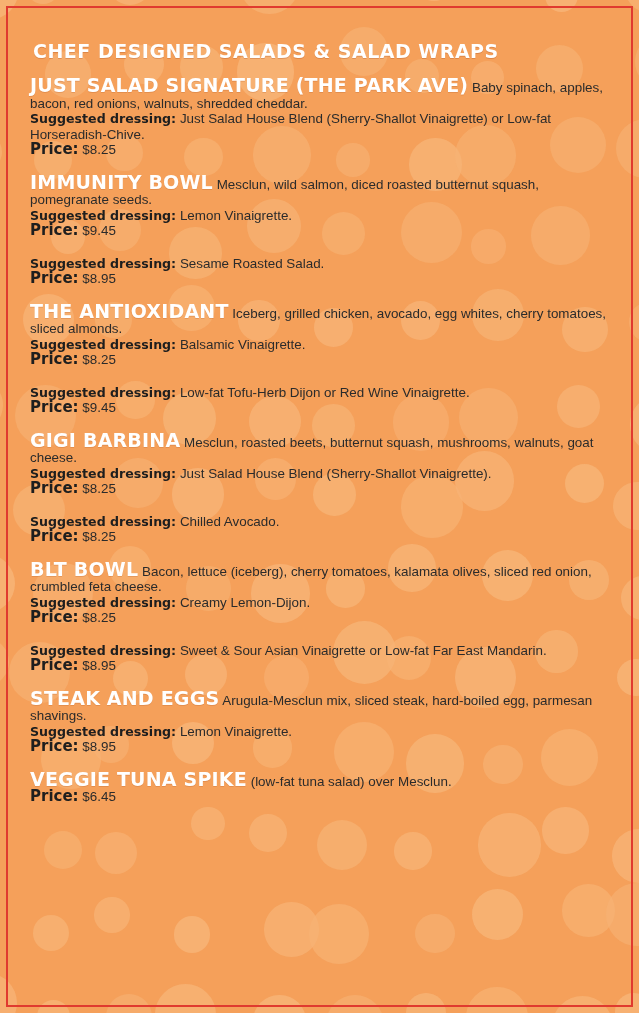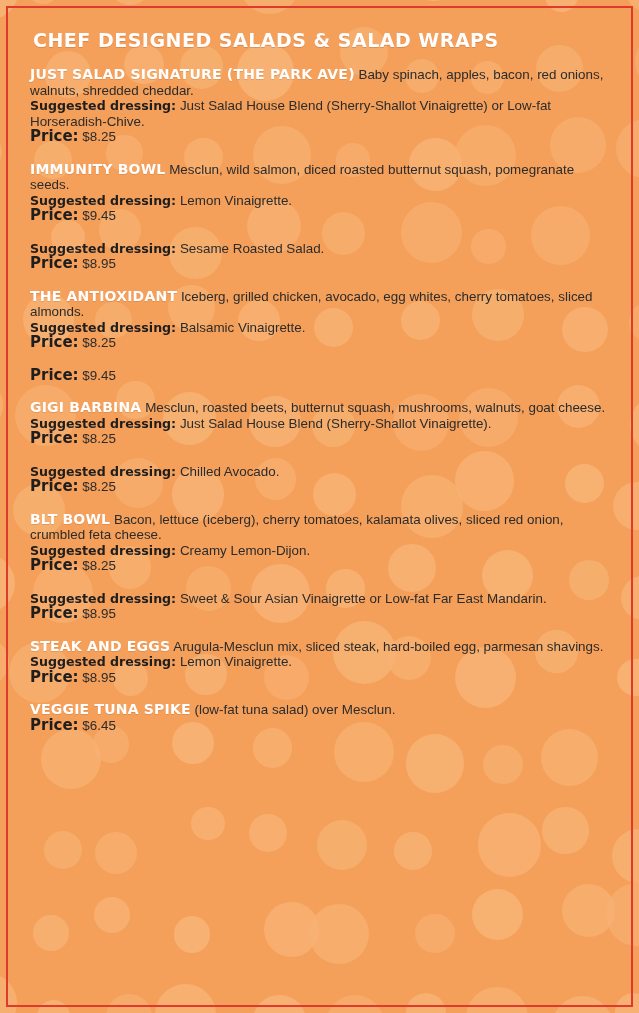--- a/index.html
+++ b/index.html
@@ -33,21 +33,21 @@
     right: 6px;
     bottom: 6px;
     border: 2px solid #e03a2f;
     box-sizing: border-box;
     z-index: 1;
     pointer-events: none;
   }
   .content {
     position: relative;
     z-index: 2;
-    padding: 29px 26px 10px 30px;
+    padding: 40px 26px 10px 30px;
     box-sizing: border-box;
   }
   .section-title {
     color: #ffffff;
     font-family: "DejaVu Sans", sans-serif;
     font-weight: bold;
     font-size: 19px;
     letter-spacing: 0.5px;
     margin: 0 0 16px 3px;
     text-shadow: 0 1px 0 rgba(150,60,20,0.25);
@@ -58,21 +58,21 @@
   .item-line {
     color: #2b2b2b;
     font-size: 13.4px;
     line-height: 15.5px;
     margin: 0;
   }
   .item-name {
     color: #ffffff;
     font-family: "DejaVu Sans", sans-serif;
     font-weight: bold;
-    font-size: 14px;
+    font-size: 19px;
     letter-spacing: 0.2px;
     text-shadow: 0 1px 0 rgba(150,60,20,0.18);
   }
   .item-desc {
     color: #2b2b2b;
     font-size: 13.4px;
   }
   .label {
     color: #1e1e1e;
     font-family: "DejaVu Sans", sans-serif;
@@ -277,20 +277,24 @@
       <span class="label">Suggested dressing:</span>
       <span class="value">Balsamic Vinaigrette.</span>
     </p>
     <p class="item-line price-row">
       <span class="price-label">Price:</span>
       <span class="price-value">$8.25</span>
     </p>
   </div>
 
   <div class="item">
+    <p class="item-line dressing-row">
+      <span class="label">Suggested dressing:</span>
+      <span class="value">Low-fat Tofu-Herb Dijon or Red Wine Vinaigrette.</span>
+    </p>
     <p class="item-line price-row">
       <span class="price-label">Price:</span>
       <span class="price-value">$9.45</span>
     </p>
   </div>
 
   <div class="item">
     <p class="item-line">
       <span class="item-name">GIGI BARBINA</span>
       <span class="item-desc">Mesclun, roasted beets, butternut squash, mushrooms, walnuts, goat cheese.</span>

